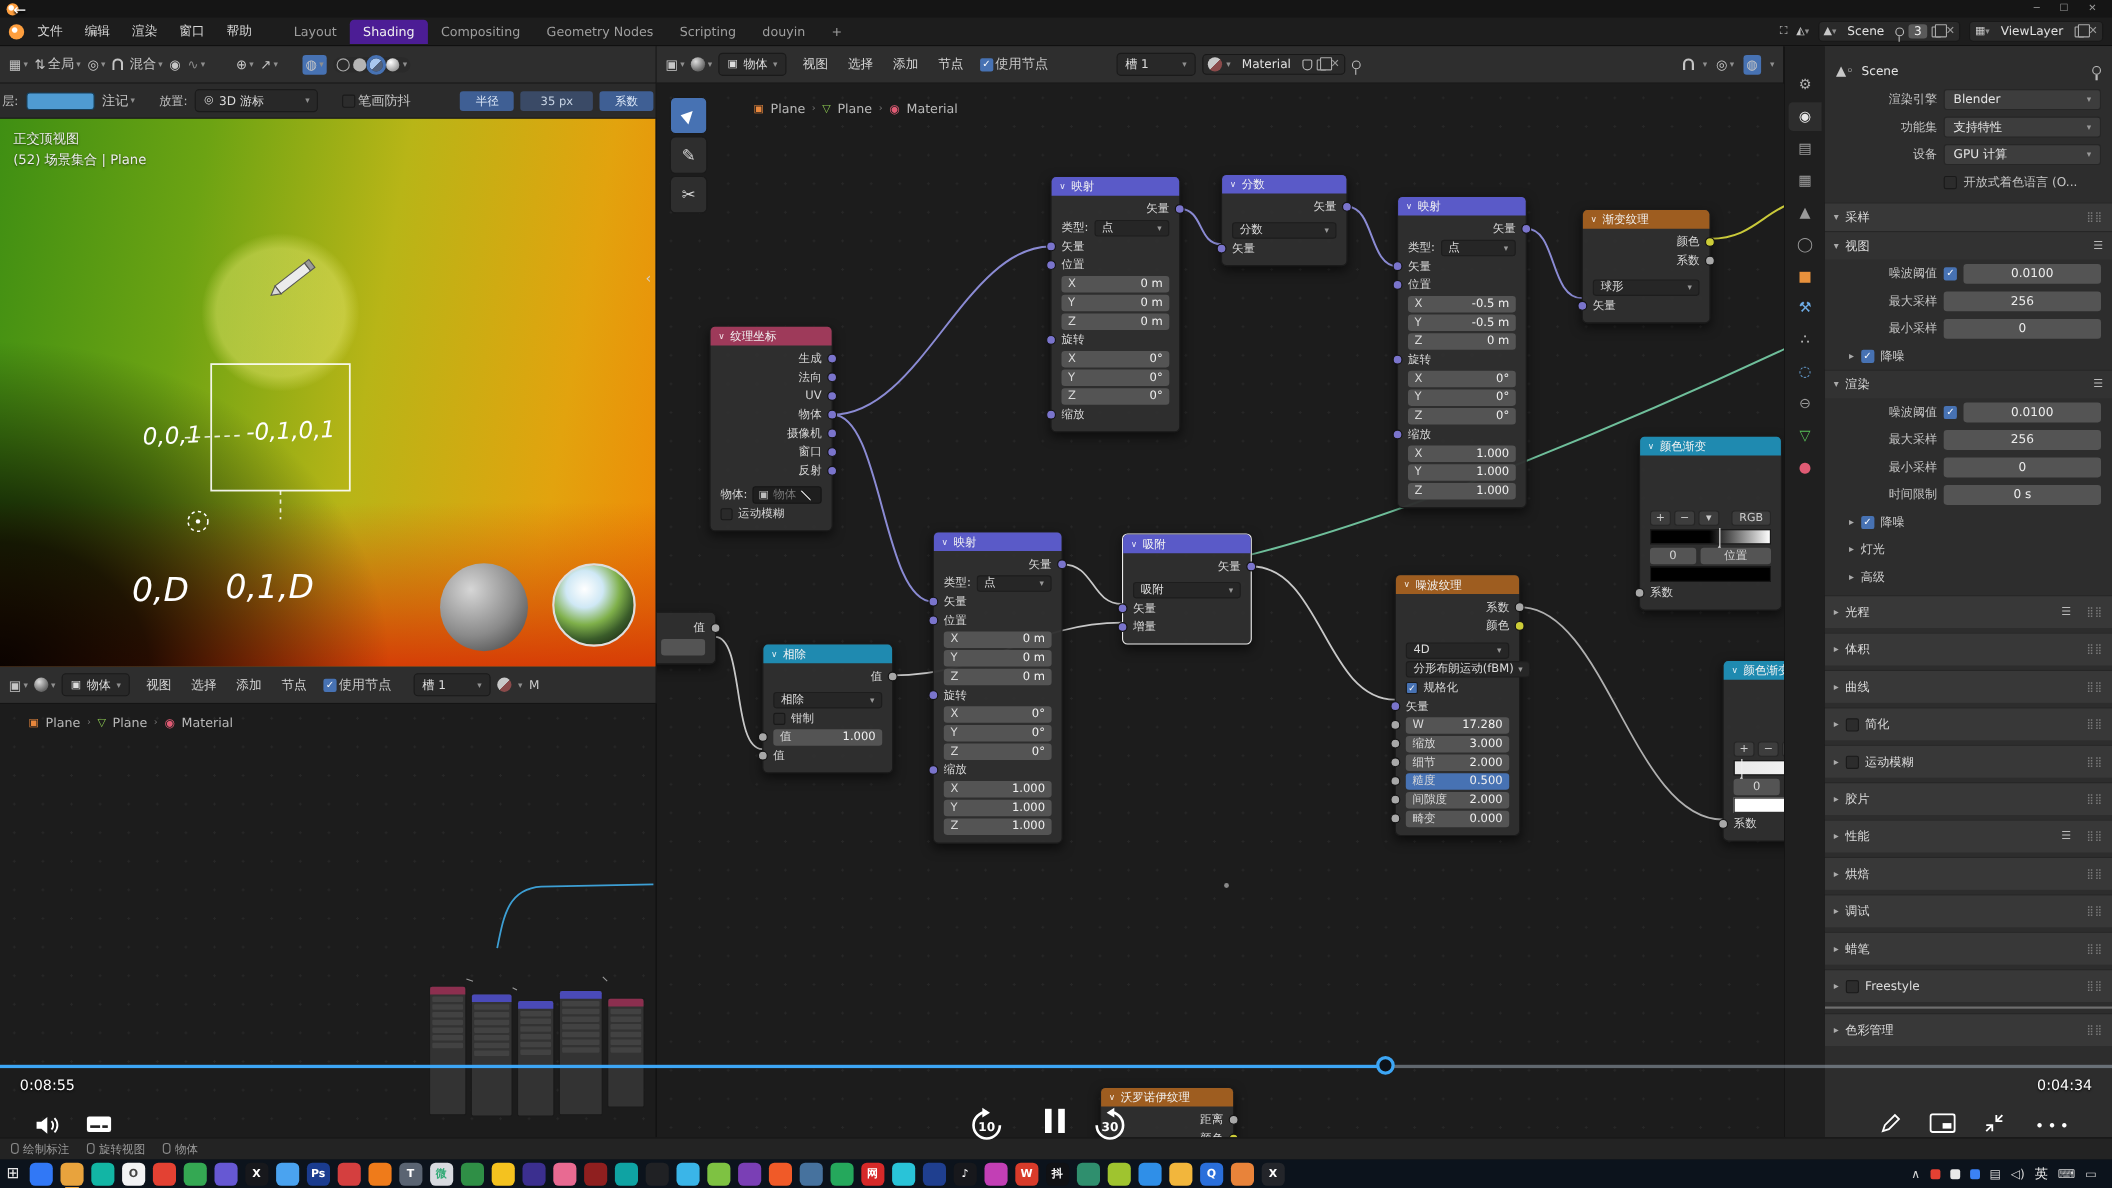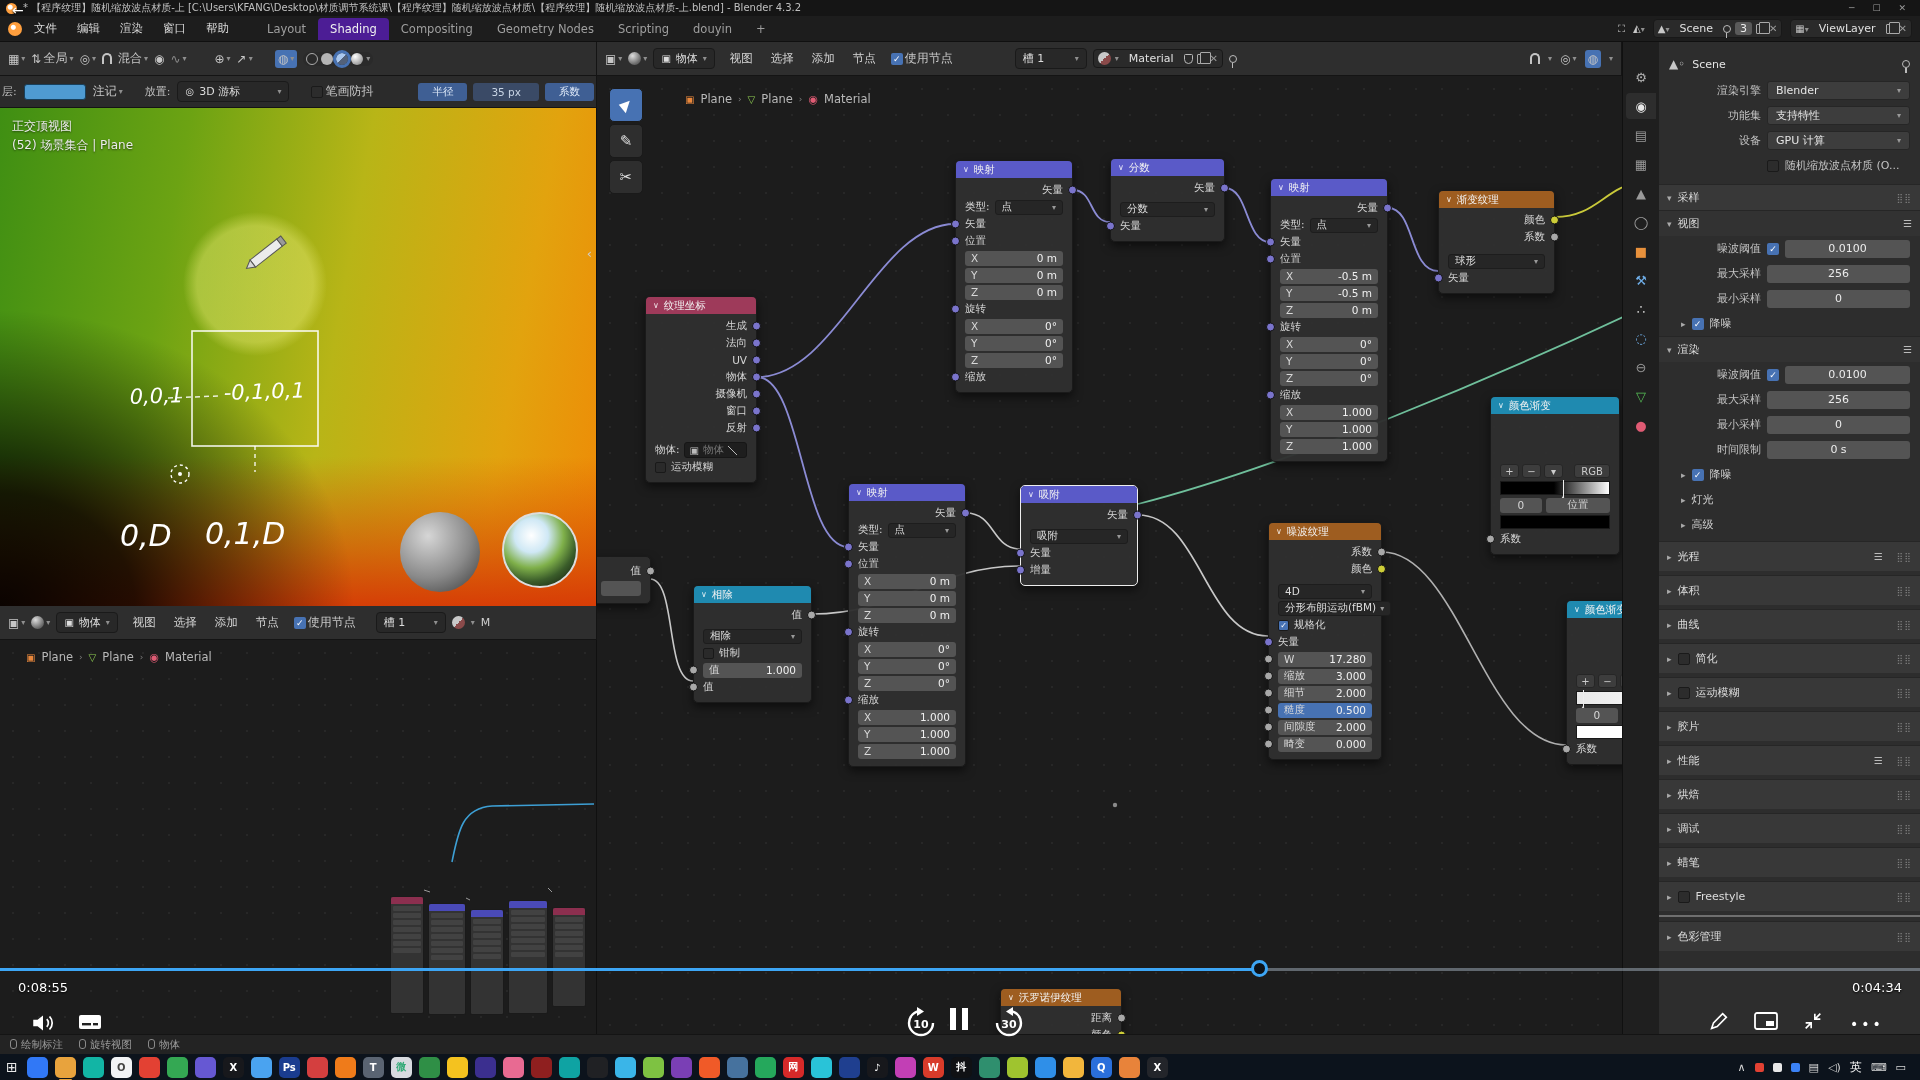--- a/index.html
+++ b/index.html
@@ -157,21 +157,20 @@
 .traydot{width:9px;height:9px;border-radius:2px}
 .ime{color:#f0f0f0;font-size:12px}
 </style>
 </head>
 <body>
 
 <div class="screen">
 
   <div class="titlebar">
     <span class="blogo"></span>
-    <span class="ttl">* 【程序纹理】随机缩放波点材质-上 [C:\Users\KFANG\Desktop\材质调节系统课\【程序纹理】随机缩放波点材质\【程序纹理】随机缩放波点材质-上.blend] - Blender 4.3.2</span>
     <span class="wctl">
       <span>─</span>
       <span>☐</span>
       <span>✕</span>
     </span>
   </div>
 
   <div class="topbar">
     <span class="blogo" style="width:14px;height:14px"></span>
     <nav id="top-menus" style="display:flex">
@@ -1058,21 +1057,21 @@
       <div class="prow">
         <span class="plabel">设备</span>
         <div class="pdd">
             <span>GPU 计算</span>
             <span class="da">▾</span>
           </div>
       </div>
       <div class="prow">
         <span class="plabel"></span>
         <span class="chkoff"></span>
-        <span style="color:#c3c3c3">随机缩放波点材质 (O...</span>
+        <span style="color:#c3c3c3">开放式着色语言 (O...</span>
       </div>
       <div class="phdr" style="margin-top:6px">
         <span class="arr">▾</span>
           <span>采样</span>
           <span class="dots">⣿⣿</span>
       </div>
       <div class="phdr psub">
         <span class="arr">▾</span>
           <span>视图</span>
           <span class="preset">☰</span>
@@ -1222,21 +1221,21 @@
         <path d="M15.5 8.5a5 5 0 0 1 0 7 M18 6a8.5 8.5 0 0 1 0 12" stroke="#fff" stroke-width="1.6" fill="none"></path>
       </svg>
   </div>
   <div class="pctl" style="left:78px;top:1014px">
     <svg width="24" height="19" viewBox="0 0 24 19">
         <rect x="1" y="1" width="22" height="14" rx="2" fill="#fff"></rect>
         <rect x="4" y="9" width="9" height="2.4" fill="#222"></rect>
         <rect x="15" y="9" width="5" height="2.4" fill="#222"></rect>
       </svg>
   </div>
-  <div class="pctl" style="left:904px;top:1006px">
+  <div class="pctl" style="left:880px;top:1006px">
     <svg width="34" height="34" viewBox="0 0 34 34">
         <path d="M17 5 a12 12 0 1 0 12 12" fill="none" stroke="#fff" stroke-width="2.4"></path>
         <polygon points="13,1 13,10 20,5.5" fill="#fff"></polygon>
         <text x="17" y="22" font-size="11" fill="#fff" text-anchor="middle" font-weight="bold">10</text>
       </svg>
   </div>
   <div class="pctl pausebars" style="left:950px;top:1008px">
       <i></i>
       <i></i>
     </div>

